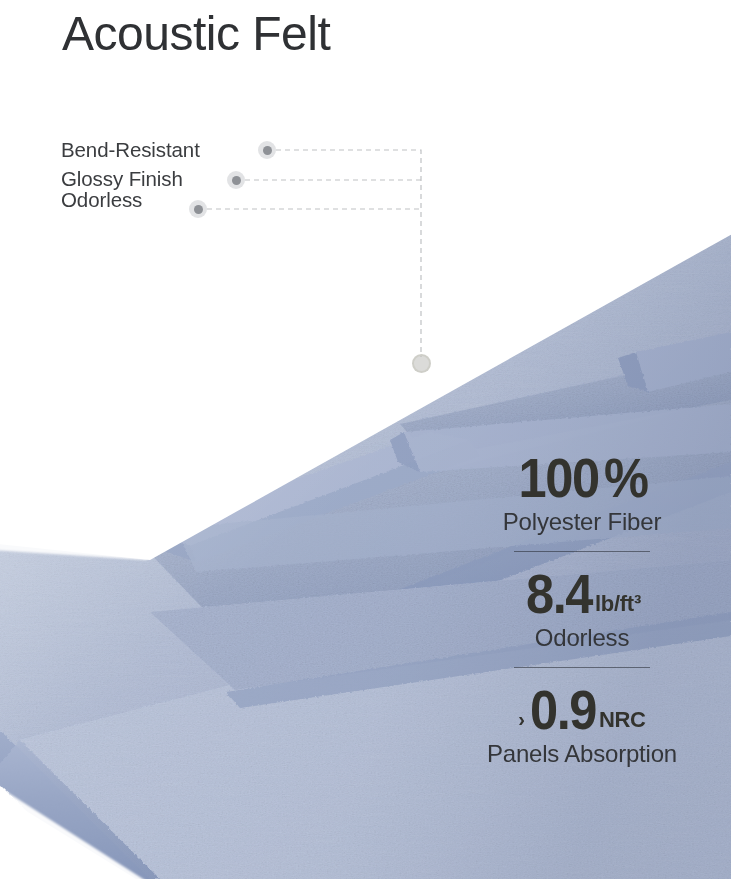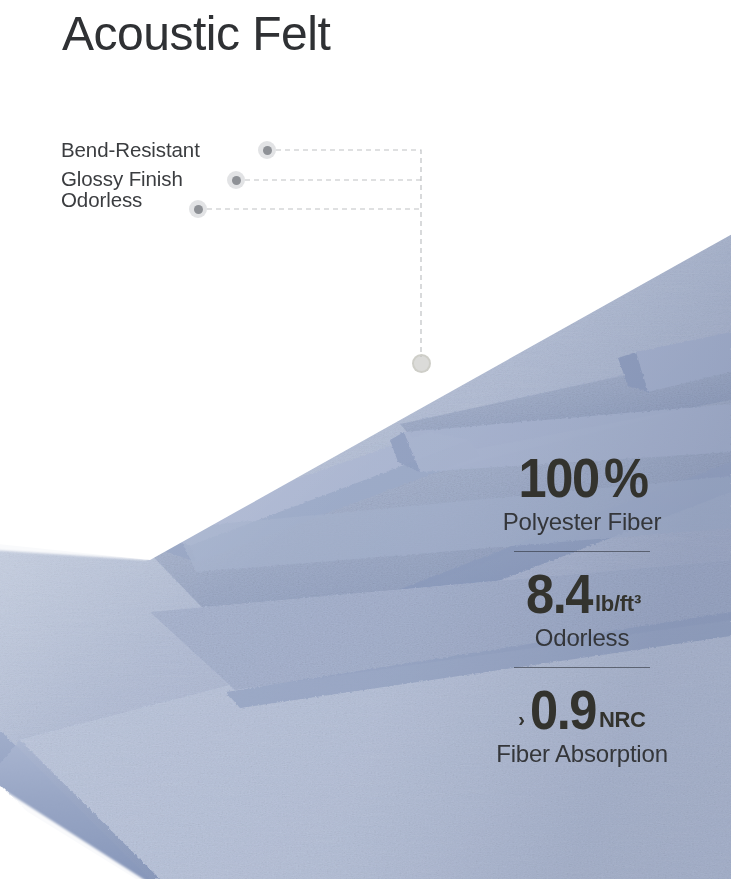--- a/index.html
+++ b/index.html
@@ -349,18 +349,18 @@
     </div>
 
     <div class="divider"></div>
 
     <div class="stat">
       <div class="stat-value">
         <span class="pre-chev">›</span>
           <span class="big">0.9</span>
           <span class="unit">NRC</span>
       </div>
-      <div class="stat-label">Fiber Absorption</div>
+      <div class="stat-label">Panels Absorption</div>
     </div>
 
   </div>
 
 </div>
 
 </body></html>

